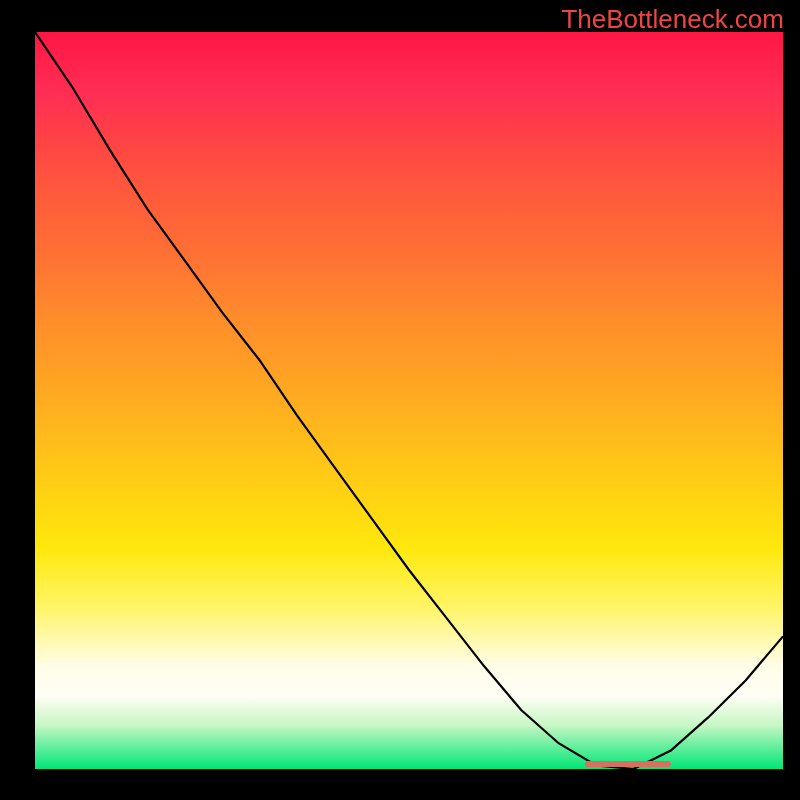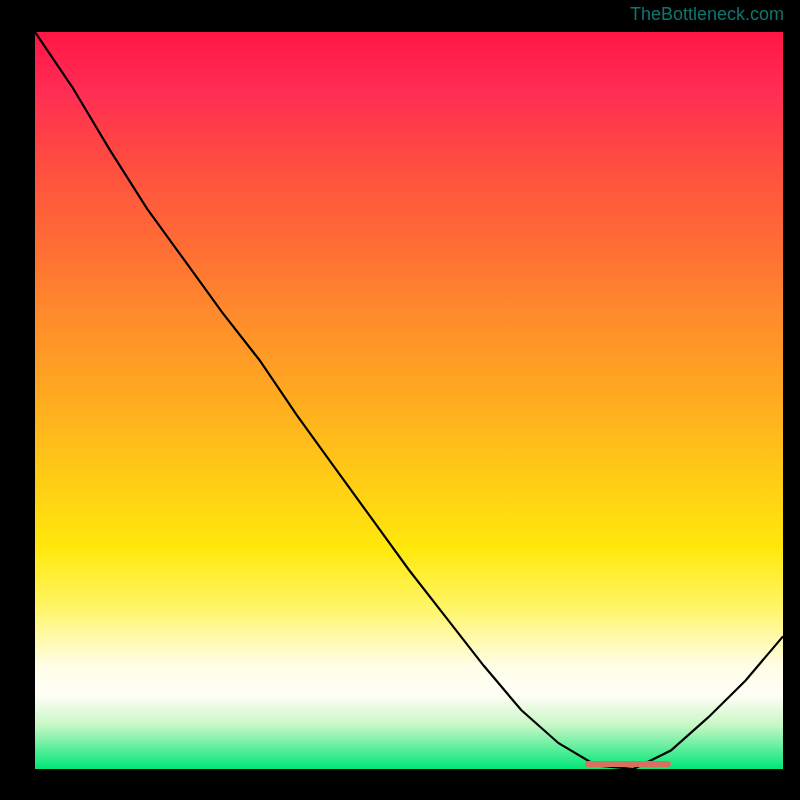--- a/index.html
+++ b/index.html
@@ -14,22 +14,22 @@
   .container {
     width: 800px;
     height: 800px;
     position: relative;
     background: #000;
   }
   .watermark {
     position: absolute;
     top: 4px;
     right: 16px;
-    color: #0f766e;
-    font-size: 18px;
+    color: #ef4444;
+    font-size: 26px;
     font-weight: 500;
     z-index: 10;
     text-align: right;
   }
   .plot-area {
     position: absolute;
     left: 35px;
     top: 32px;
     width: 748px;
     height: 737px;

